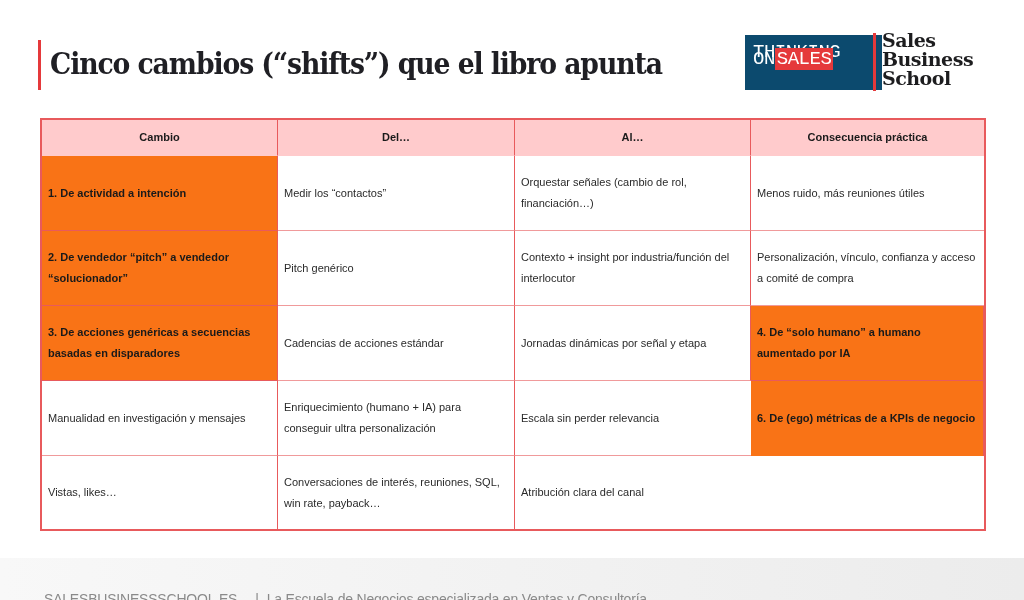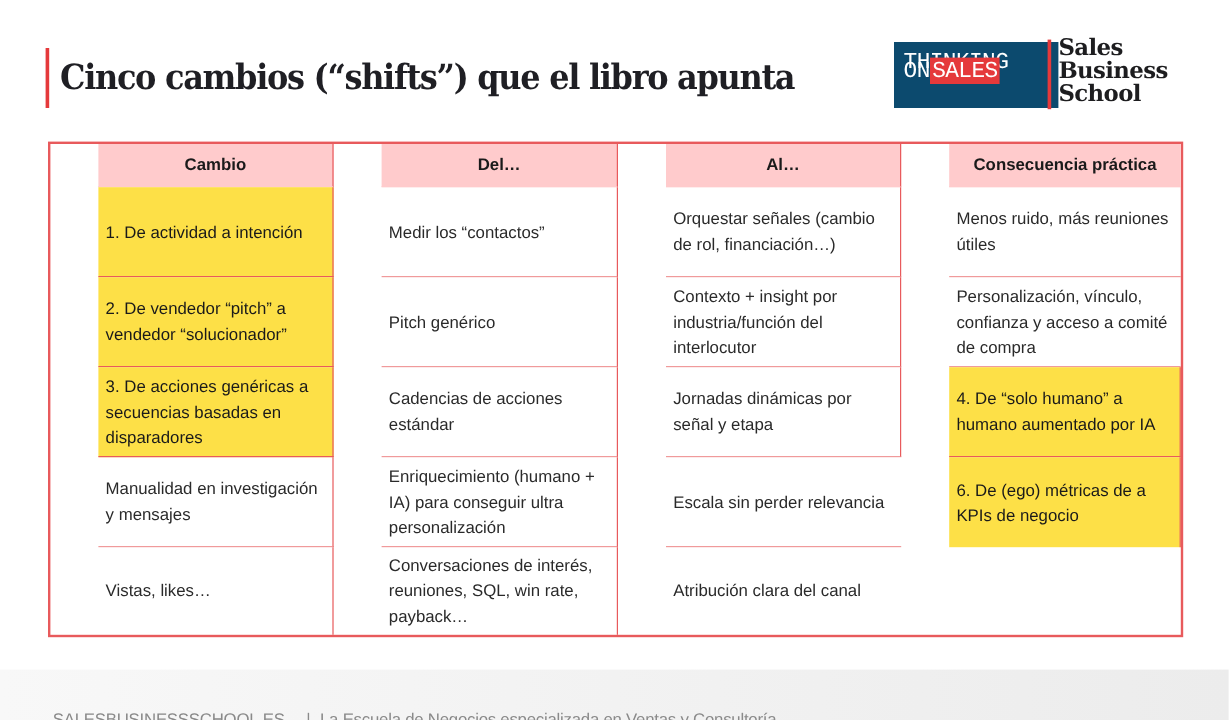--- a/index.html
+++ b/index.html
@@ -43,30 +43,30 @@
     .table {
       position: absolute; left: 40px; top: 118px; width: 946px; height: 413px;
       border: 2px solid #e85a5c; box-sizing: border-box;
       display: grid;
       grid-template-columns: 236px 237px 236px 233px;
       grid-template-rows: 36px 75px 75px 75px 75px 73px;
     }
     .cell {
       box-sizing: border-box; border-right: 1.5px solid #e85a5c;
       border-bottom: 1.5px solid #f09a9b;
-      font-size: 14px; line-height: 21px; color: #2a2a2a;
-      padding: 0 6px; display: flex; align-items: center; margin-left: 40px;
+      font-size: 11px; line-height: 21px; color: #2a2a2a;
+      padding: 0 6px; display: flex; align-items: center;
     }
     .cell.last { border-right: none; }
     .cell.head {
       background: #ffcbcc; font-weight: bold; justify-content: center;
       border-bottom: 1.5px solid #ffcbcc; color: #1a1a1a;
     }
     .cell.change {
-      background: #fde047; font-weight: normal; color: #1a1a1a;
+      background: #f97316; font-weight: bold; color: #1a1a1a;
       border-bottom: 1.5px solid #e85a5c;
     }
     .cell.lastrow { border-bottom: none; }
     .footer {
       position: absolute; left: 0; top: 558px; width: 1024px; height: 42px;
       background: linear-gradient(to right, #f8f8f8, #ececec);
     }
     .footer-text {
       position: absolute; left: 44px; top: 13px;
       font-size: 14px; color: #8a8a8a; letter-spacing: -0.2px; margin-top: 20px;

